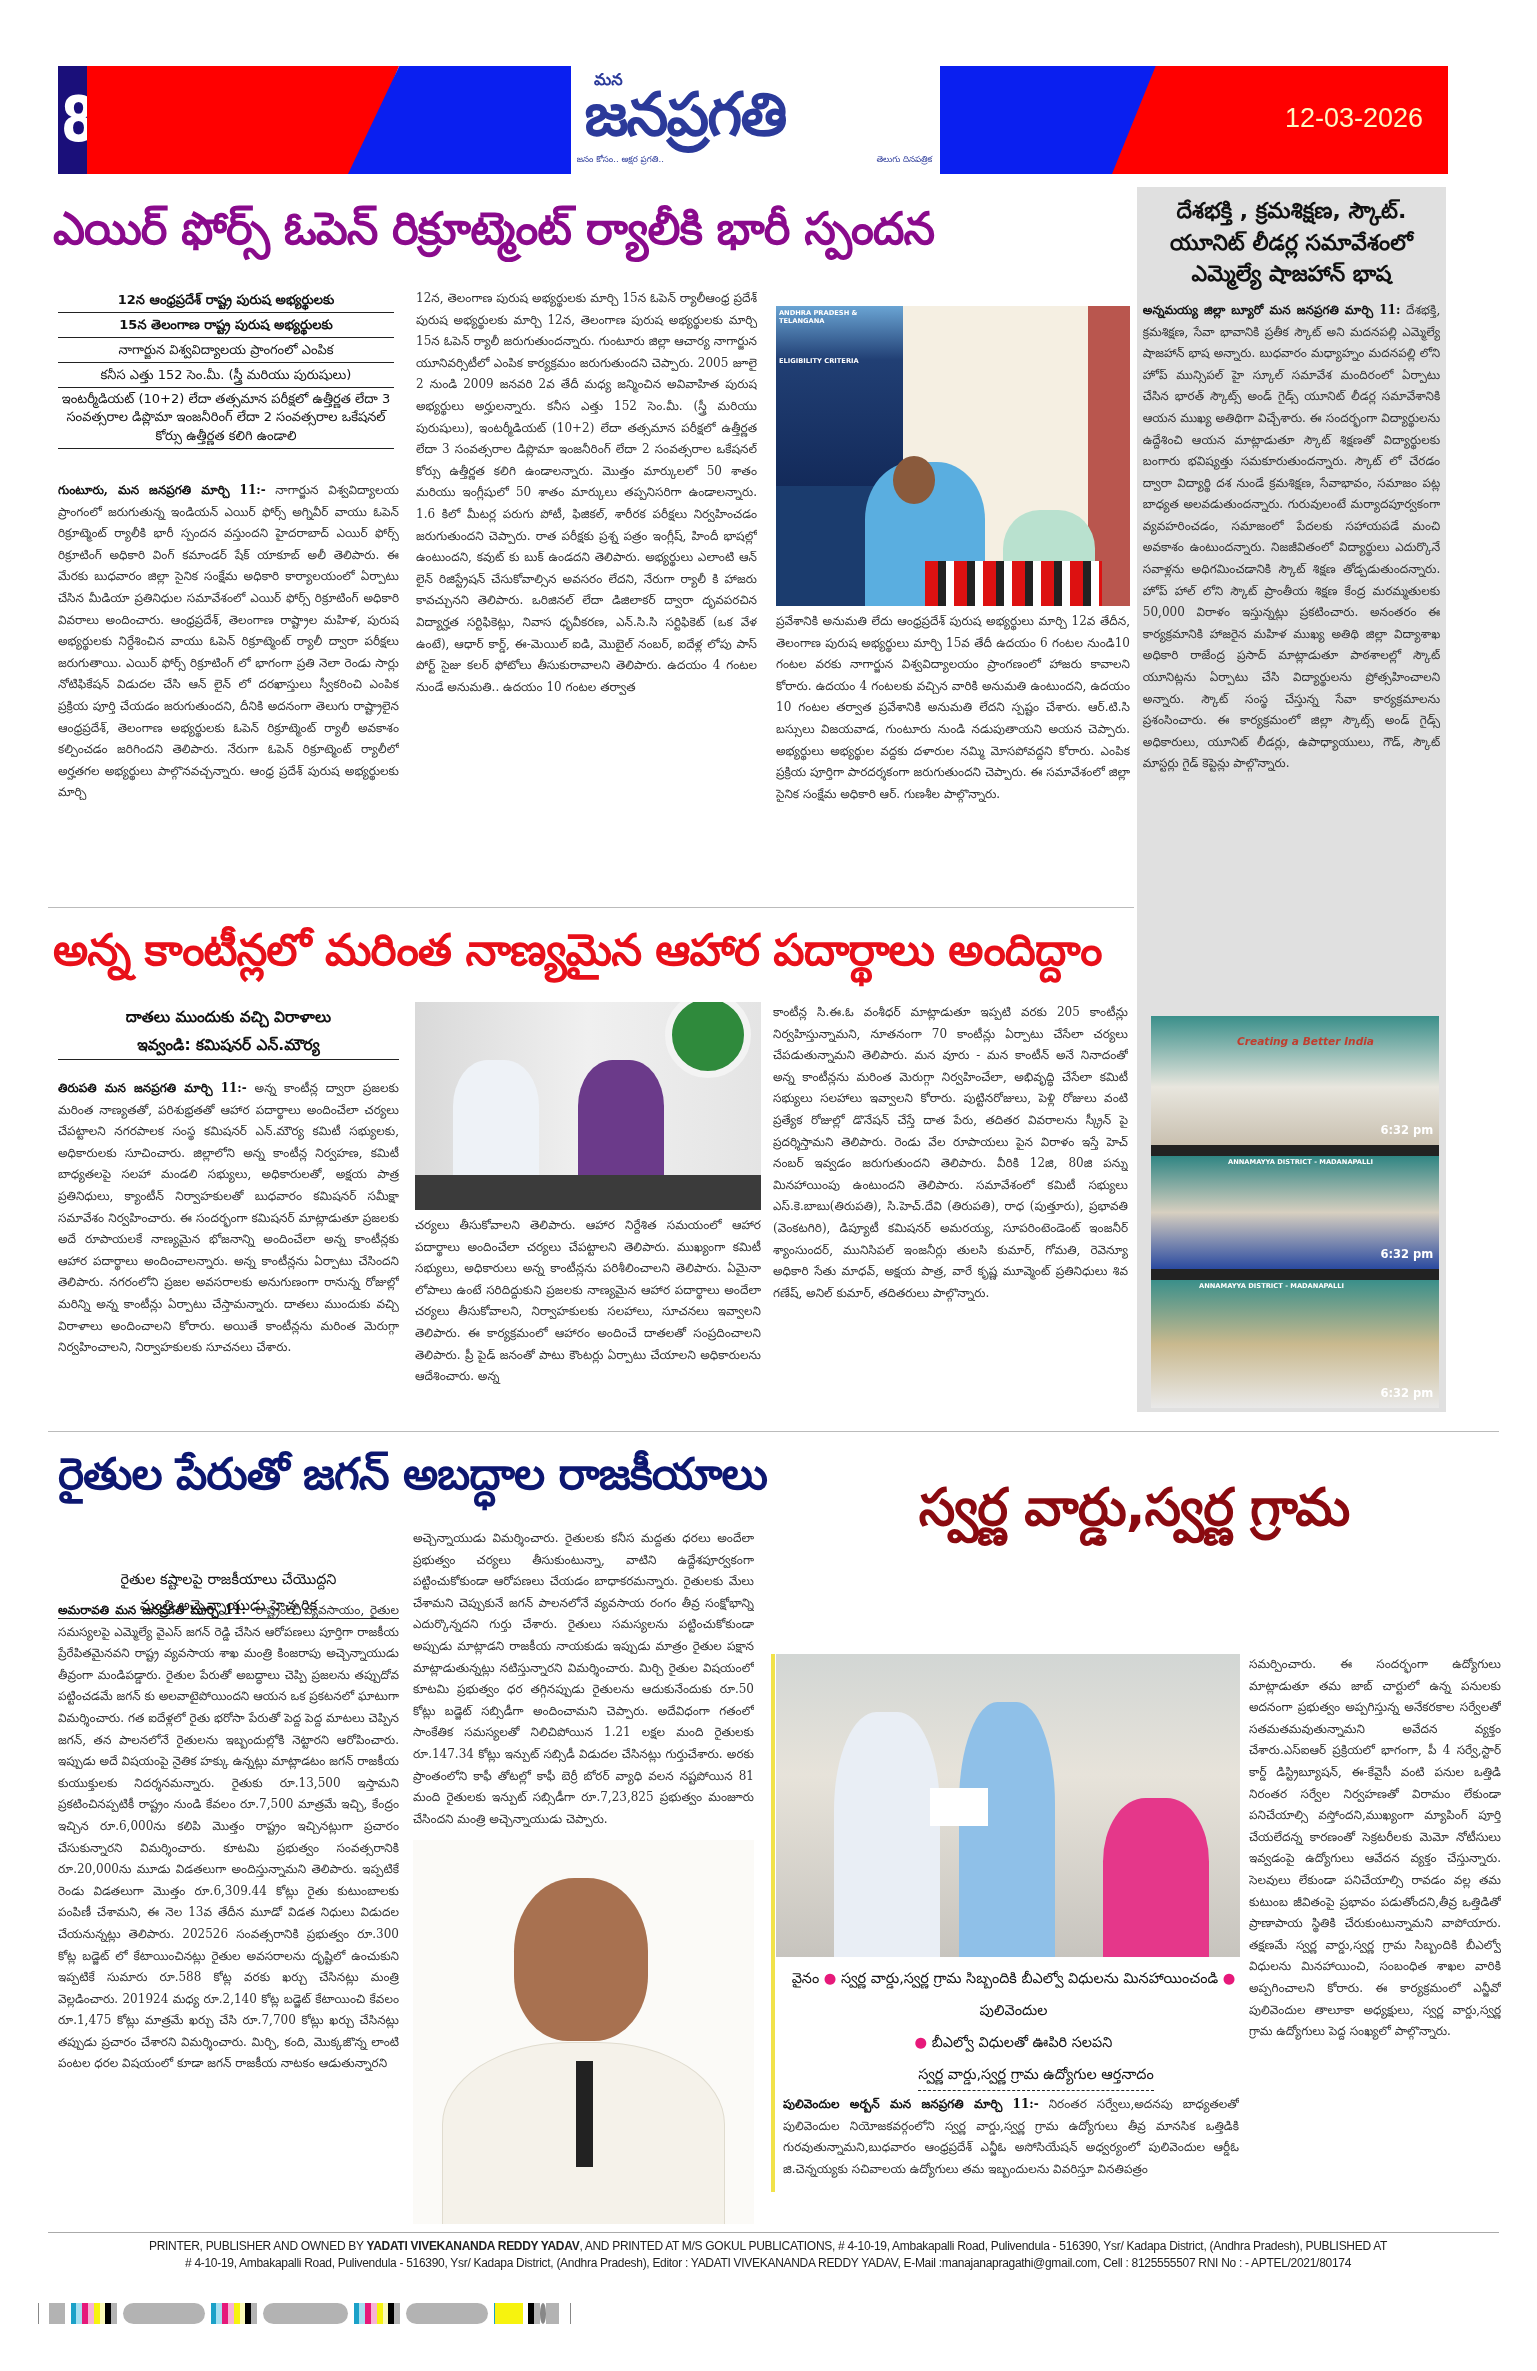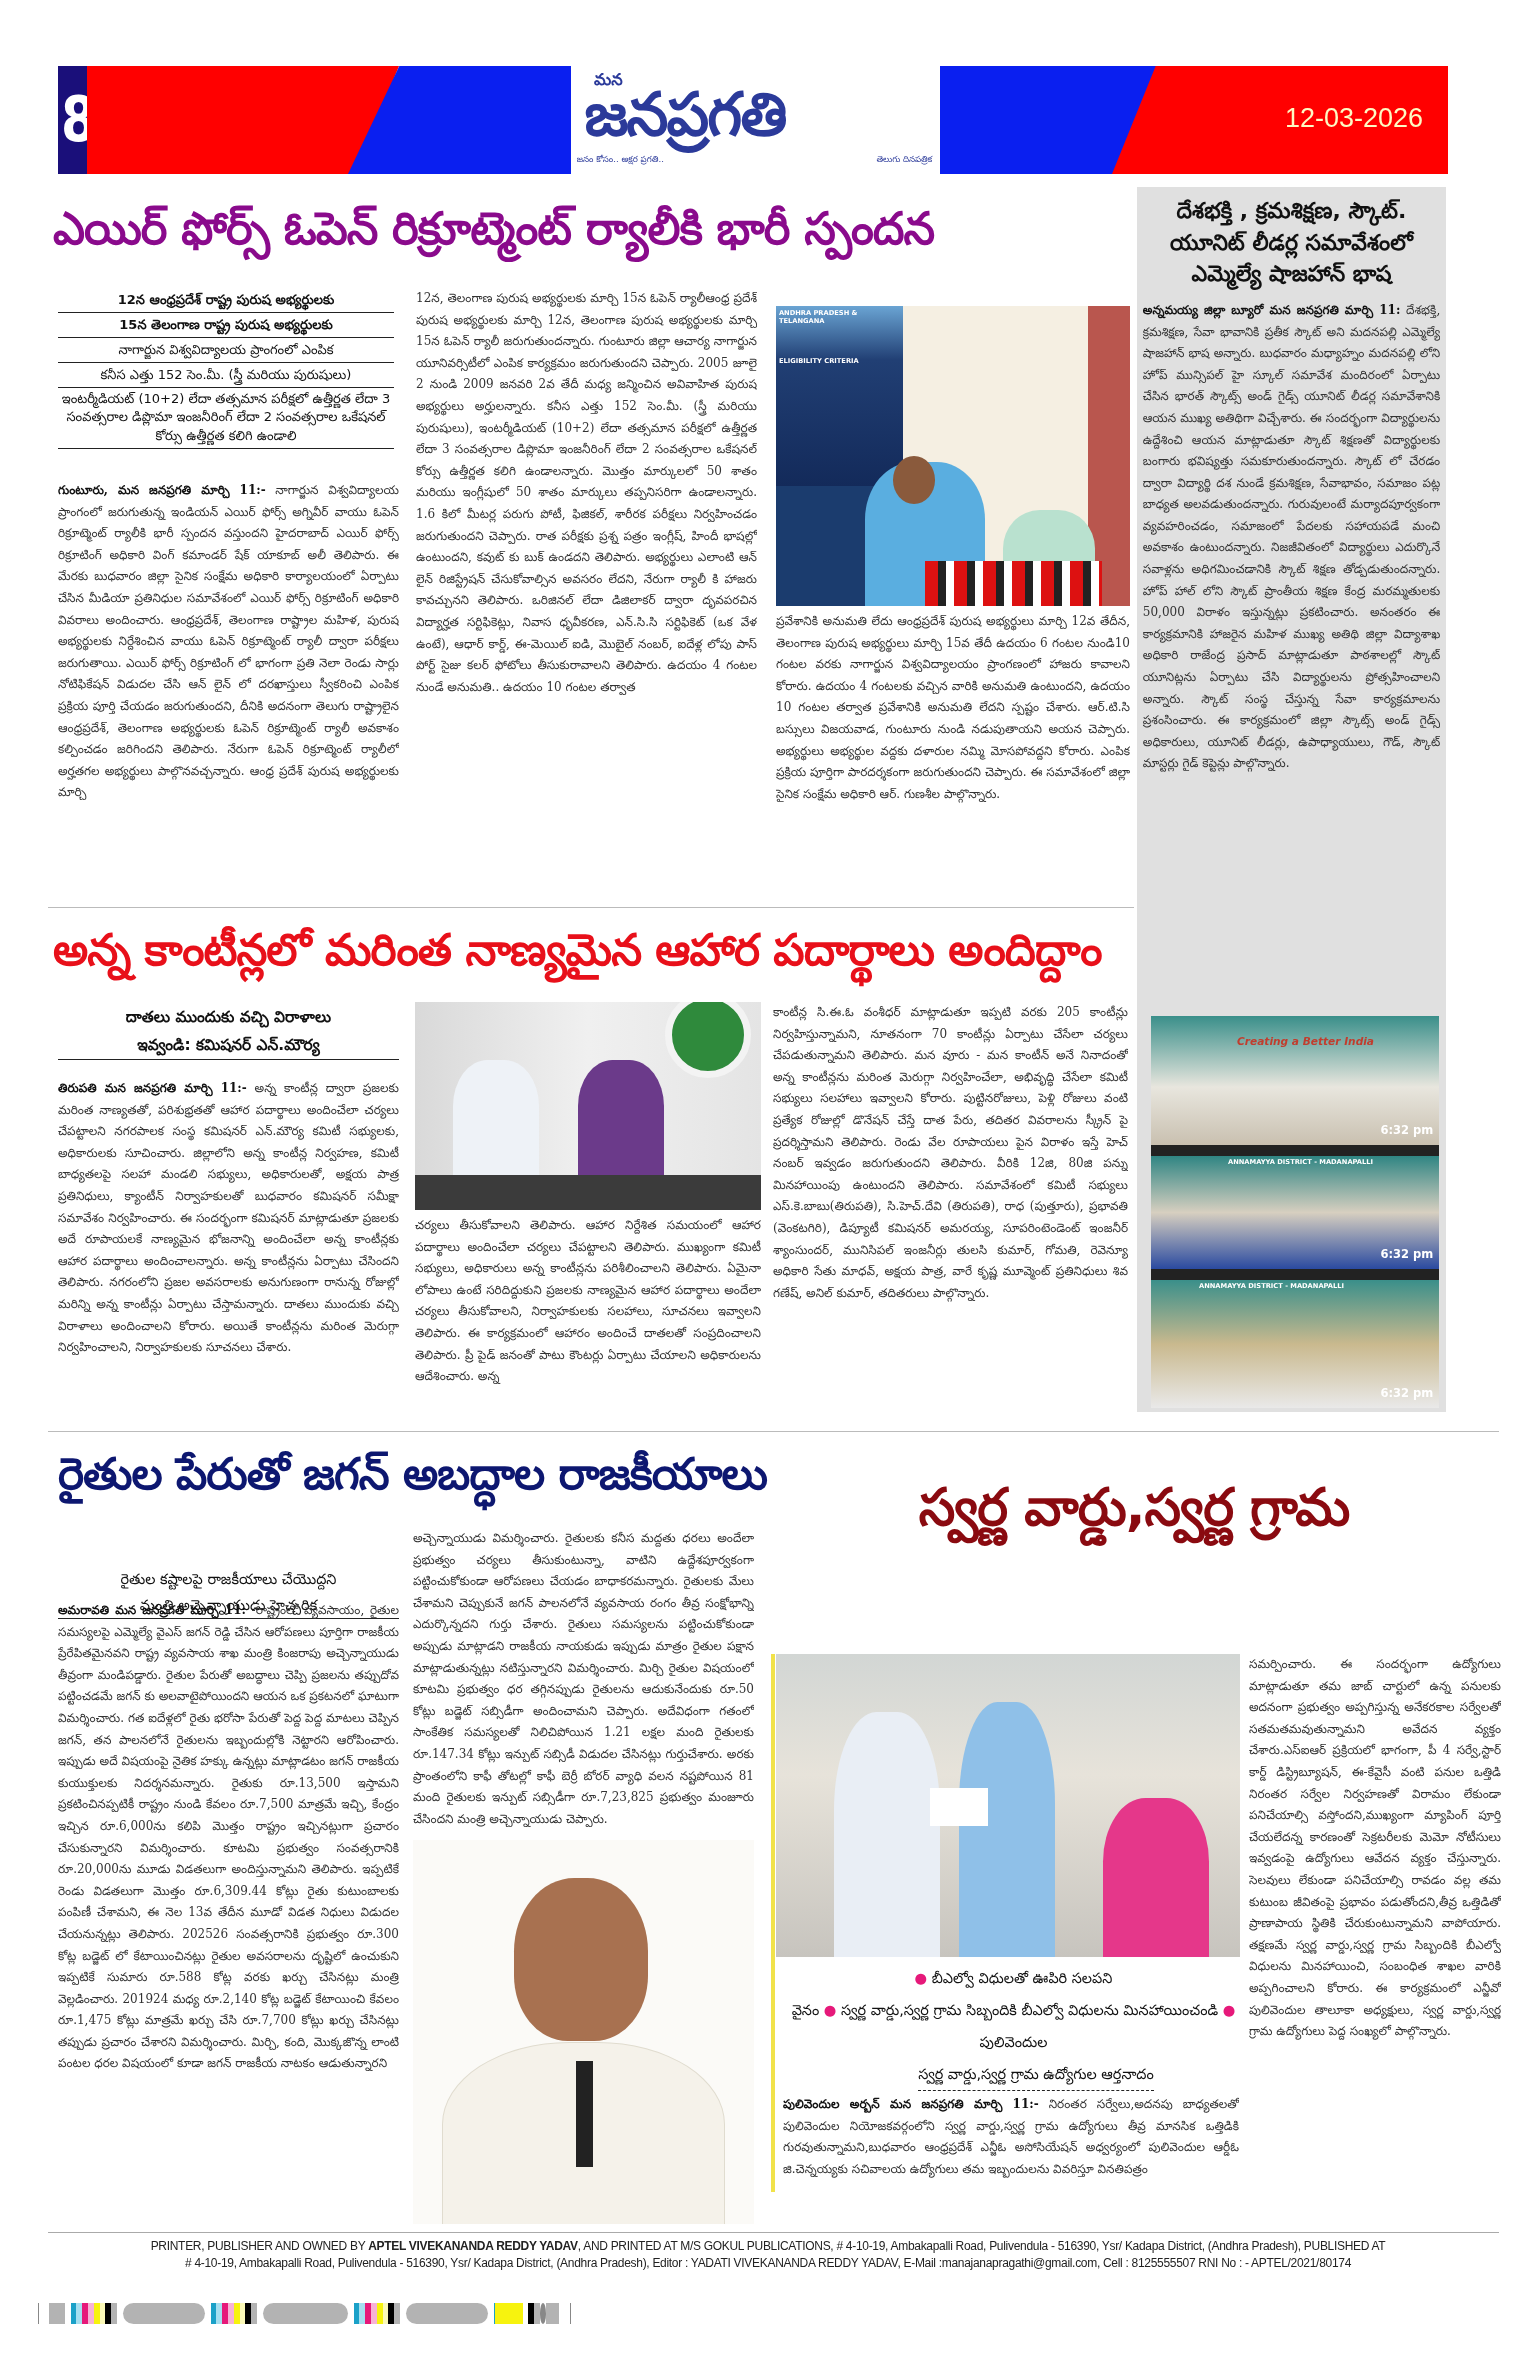--- a/index.html
+++ b/index.html
@@ -185,33 +185,33 @@
   <div>స్వర్ణ వార్డు,స్వర్ణ గ్రామ</div>
 </div>
 <div class="abs" style="left:771px;top:1654px;width:3.8px;height:538px;background:#f1e24a;"></div>
 <div class="abs photo" style="left:776px;top:1654px;width:464px;height:303px;background:linear-gradient(180deg,#d2d6d4,#e7e3da 40%,#c7c4be);">
   <div style="position:absolute;left:58px;top:58px;width:106px;height:245px;background:#e9eef5;border-radius:40% 40% 0 0;"></div>
   <div style="position:absolute;left:183px;top:48px;width:96px;height:255px;background:#8fc0e8;border-radius:40% 40% 0 0;"></div>
   <div style="position:absolute;left:327px;top:144px;width:106px;height:159px;background:#e5378a;border-radius:40% 40% 0 0;"></div>
   <div style="position:absolute;left:154px;top:134px;width:58px;height:38px;background:#fff;"></div>
 </div>
 <div class="abs" style="left:783px;top:1962px;width:461px;text-align:center;font:14.4px 'DejaVu Sans',sans-serif;line-height:32px;color:#111;">
+  <div><span>వైనం</span> <span style="color:#e6197a;">●</span> <span>స్వర్ణ వార్డు,స్వర్ణ గ్రామ సిబ్బందికి బీఎల్వో విధులను మినహాయించండి</span> <span style="color:#e6197a;">●</span> <span>పులివెందుల</span></div>
   <div><span style="color:#e6197a;">●</span> <span>బీఎల్వో విధులతో ఊపిరి సలపని</span></div>
-  <div><span>వైనం</span> <span style="color:#e6197a;">●</span> <span>స్వర్ణ వార్డు,స్వర్ణ గ్రామ సిబ్బందికి బీఎల్వో విధులను మినహాయించండి</span> <span style="color:#e6197a;">●</span> <span>పులివెందుల</span></div>
   <div style="border-bottom:1.9px dashed #222;display:inline-block;margin-left:45px;">స్వర్ణ వార్డు,స్వర్ణ గ్రామ ఉద్యోగుల ఆర్తనాదం</div>
 </div>
 <div class="abs body" style="left:783px;top:2094px;width:456px;height:130px;font-size:12px;">
   <b>పులివెందుల అర్బన్ మన జనప్రగతి మార్చి 11:-</b>
   <span>నిరంతర సర్వేలు,అదనపు బాధ్యతలతో పులివెందుల నియోజకవర్గంలోని స్వర్ణ వార్డు,స్వర్ణ గ్రామ ఉద్యోగులు తీవ్ర మానసిక ఒత్తిడికి గురవుతున్నామని,బుధవారం ఆంధ్రప్రదేశ్ ఎన్జీఓ అసోసియేషన్ అధ్వర్యంలో పులివెందుల ఆర్డీఓ జి.చెన్నయ్యకు సచివాలయ ఉద్యోగులు తమ ఇబ్బందులను వివరిస్తూ వినతిపత్రం</span>
 </div>
 <div class="abs body" style="left:1249px;top:1654px;width:252px;height:572px;font-size:12px;">సమర్పించారు. ఈ సందర్భంగా ఉద్యోగులు మాట్లాడుతూ తమ జాబ్ చార్టులో ఉన్న పనులకు అదనంగా ప్రభుత్వం అప్పగిస్తున్న అనేకరకాల సర్వేలతో సతమతమవుతున్నామని అవేదన వ్యక్తం చేశారు.ఎస్ఐఆర్ ప్రక్రియలో భాగంగా, పీ 4 సర్వే,స్టార్ కార్డ్ డిస్ట్రిబ్యూషన్, ఈ-కేవైసీ వంటి పనుల ఒత్తిడి నిరంతర సర్వేల నిర్వహణతో విరామం లేకుండా పనిచేయాల్సి వస్తోందని,ముఖ్యంగా మ్యాపింగ్ పూర్తి చేయలేదన్న కారణంతో సెక్రటరీలకు మెమో నోటీసులు ఇవ్వడంపై ఉద్యోగులు ఆవేదన వ్యక్తం చేస్తున్నారు. సెలవులు లేకుండా పనిచేయాల్సి రావడం వల్ల తమ కుటుంబ జీవితంపై ప్రభావం పడుతోందని,తీవ్ర ఒత్తిడితో ప్రాణాపాయ స్థితికి చేరుకుంటున్నామని వాపోయారు. తక్షణమే స్వర్ణ వార్డు,స్వర్ణ గ్రామ సిబ్బందికి బీఎల్వో విధులను మినహాయించి, సంబంధిత శాఖల వారికి అప్పగించాలని కోరారు. ఈ కార్యక్రమంలో ఎన్జీవో పులివెందుల తాలూకా అధ్యక్షులు, స్వర్ణ వార్డు,స్వర్ణ గ్రామ ఉద్యోగులు పెద్ద సంఖ్యలో పాల్గొన్నారు.</div>
 
 <div class="abs" style="left:48px;top:2232px;width:1451px;height:1px;background:#aaa;"></div>
 <div class="abs footer" style="left:38px;top:2238px;width:1460px;">
-  <div><span>PRINTER, PUBLISHER AND OWNED BY </span><b>APTEL VIVEKANANDA REDDY YADAV</b><span>, AND PRINTED AT M/S GOKUL PUBLICATIONS,  # 4-10-19, Ambakapalli Road, Pulivendula - 516390, Ysr/ Kadapa District, (Andhra Pradesh), PUBLISHED AT</span></div>
+  <div><span>PRINTER, PUBLISHER AND OWNED BY </span><b>YADATI VIVEKANANDA REDDY YADAV</b><span>, AND PRINTED AT M/S GOKUL PUBLICATIONS,  # 4-10-19, Ambakapalli Road, Pulivendula - 516390, Ysr/ Kadapa District, (Andhra Pradesh), PUBLISHED AT</span></div>
   <div># 4-10-19, Ambakapalli Road, Pulivendula - 516390, Ysr/ Kadapa District, (Andhra Pradesh), Editor : YADATI VIVEKANANDA REDDY YADAV, E-Mail :manajanapragathi@gmail.com, Cell : 8125555507 RNI No : - APTEL/2021/80174</div>
 </div>
 
 <div class="abs colorbar" style="left:38px;top:2303px;width:1460px;">
   <span style="width:7.7px;height:21px;border-left:1px solid #888;margin-right:3.8px;"></span>
   <span class="swatch" style="width:15.4px;background:#b3b3b3;"></span>
   <span class="swatch" style="width:5.8px;"></span>
   <span class="swatch" style="width:5.8px;background:#1ba1c8;"></span>
   <span class="swatch" style="width:5.8px;background:#a5dff0;"></span>
   <span class="swatch" style="width:5.8px;background:#e6197a;"></span>

